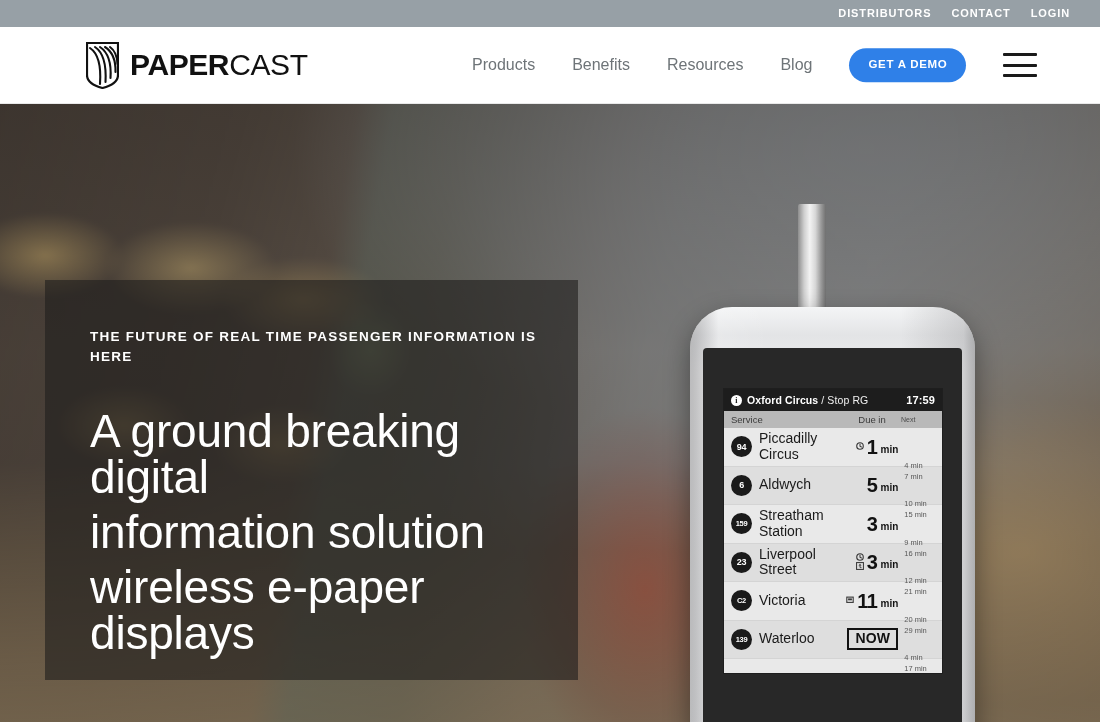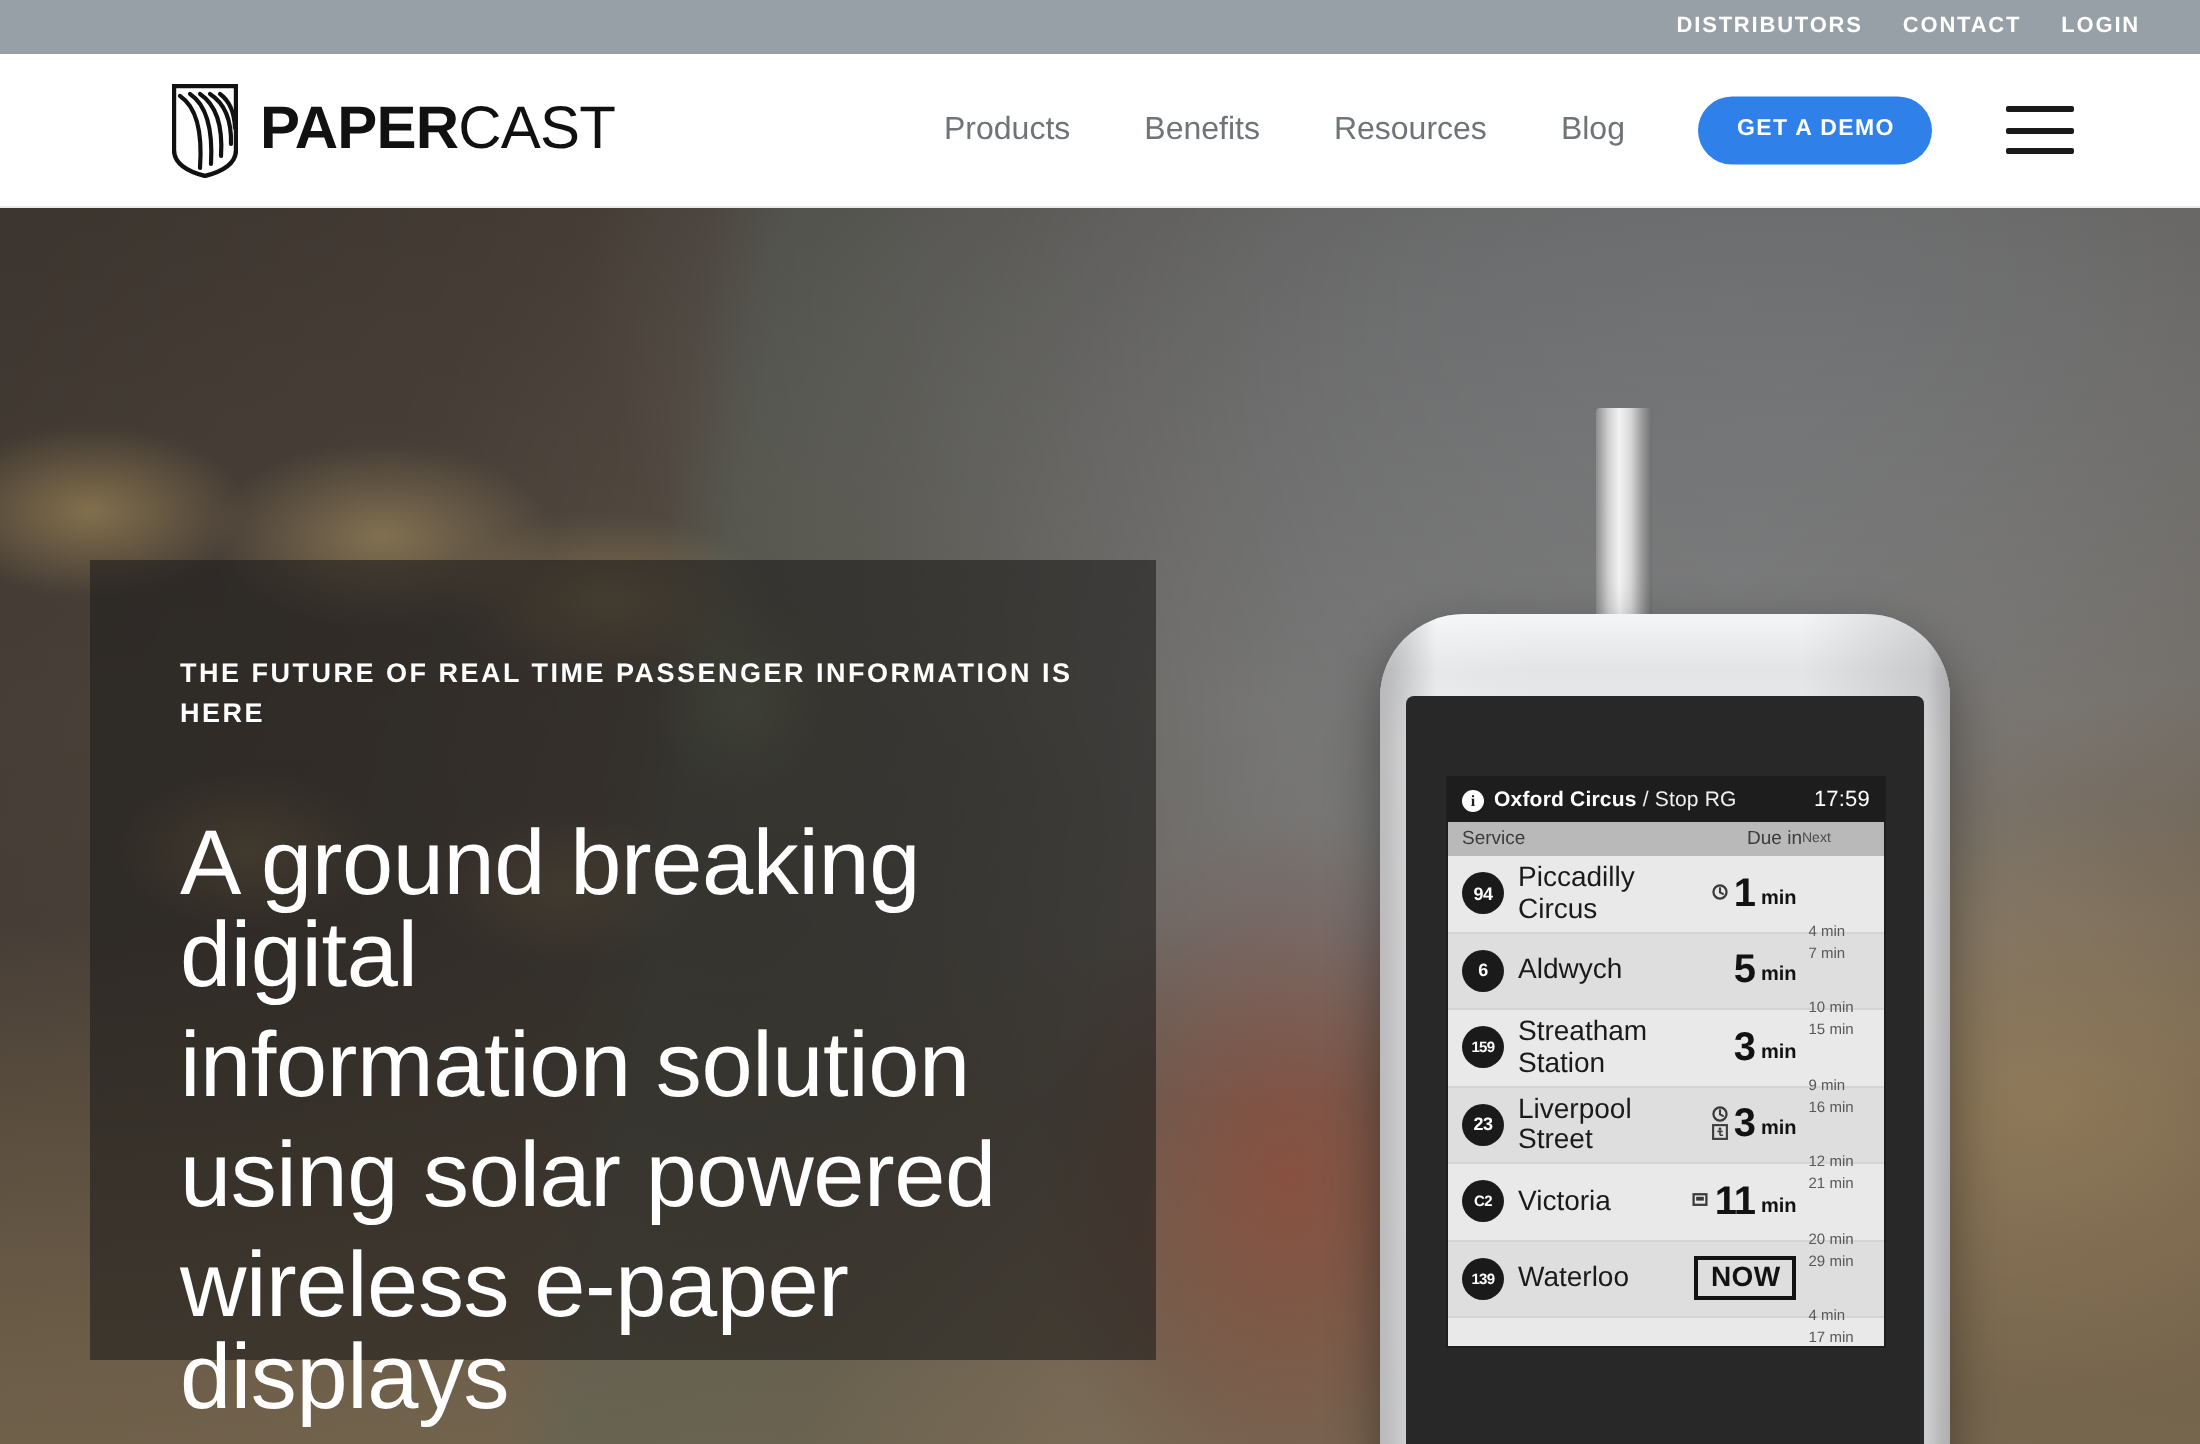--- a/index.html
+++ b/index.html
@@ -223,33 +223,33 @@
   .info-dot {
     width:11px; height:11px; border-radius:50%;
     background:#fff; color:#1d1d1d;
     font-size:8px; font-weight:700;
     display:flex; align-items:center; justify-content:center;
     margin-right:5px; flex:none;
     font-family:"Liberation Serif", serif;
   }
   .scr-stop { font-weight:700; }
   .scr-sub { font-weight:400; margin-left:3px; color:#f0f0f0; }
-  .scr-time { margin-left:auto; font-weight:400; font-size:11px; }
+  .scr-time { margin-left:auto; font-weight:700; font-size:11px; }
 
   .scr-head {
     height:17px;
     background:#b9b9b9;
     color:#3b3b3b;
     display:flex;
     align-items:center;
     font-size:9.5px;
     padding:0 7px;
   }
   .scr-head .c-service { width:112px; }
-  .scr-head .c-due { width:58px; text-align:right; }
+  .scr-head .c-due { width:58px; text-align:center; }
   .scr-head .c-next { font-size:7px; color:#4c4c4c; }
 
   .scr-rows { background:#e9e9e9; }
   .row {
     height:38.5px;
     display:flex;
     align-items:center;
     padding:0 7px;
     border-bottom:1px solid #d4d4d4;
   }
@@ -347,21 +347,20 @@
 <div class="hero">
   <div class="hero-bg"></div>
   <div class="hero-bg-dark"></div>
   <div class="hero-panel"></div>
 
   <div class="hero-copy">
     <div class="eyebrow">THE FUTURE OF REAL TIME PASSENGER INFORMATION IS HERE</div>
     <div class="headline">
       <span>A ground breaking digital</span>
       <span>information solution</span>
-      <span>using solar powered</span>
       <span>wireless e-paper displays</span>
     </div>
   </div>
 
   <div class="unit">
     <div class="pole"></div>
     <div class="cabinet">
       <div class="cabinet-shade"></div>
       <div class="bezel"></div>
 

